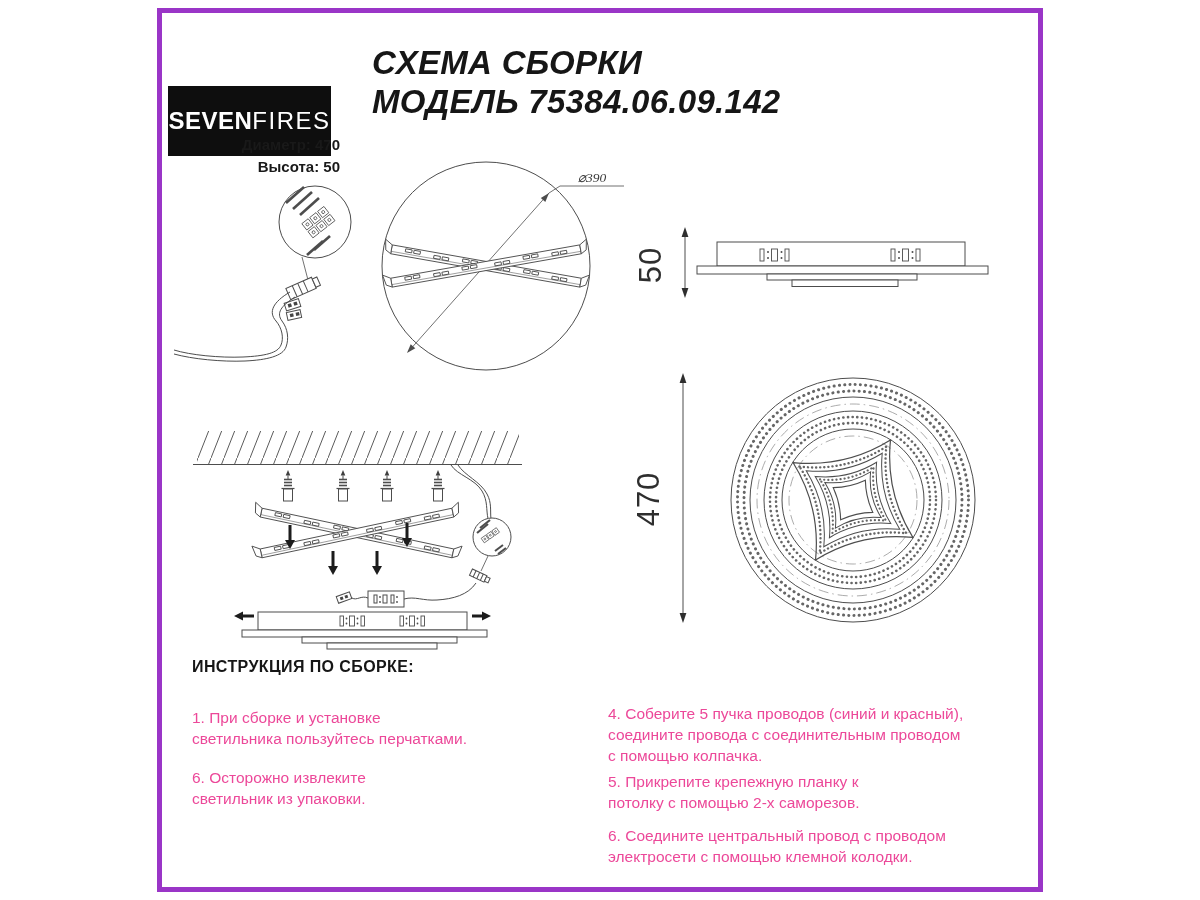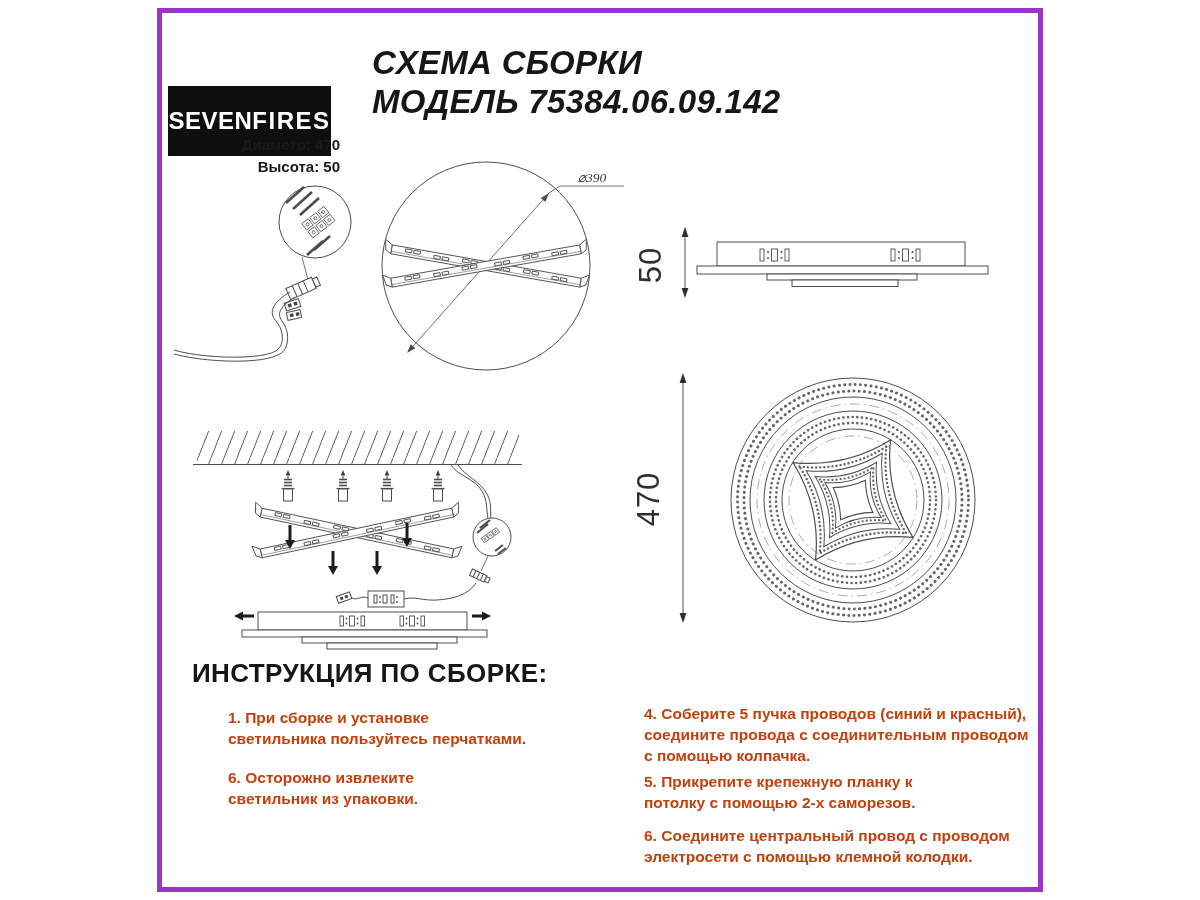--- a/index.html
+++ b/index.html
@@ -3,25 +3,25 @@
 <meta charset="utf-8">
 <style>
   html,body{margin:0;padding:0;background:#fff;}
   #canvas{position:relative;width:1200px;height:900px;background:#fff;overflow:hidden;
           font-family:"Liberation Sans",sans-serif;color:#1a1a1a;}
   .abs{position:absolute;}
   #frame{left:157px;top:8px;width:886px;height:884px;border:5px solid #9a35c7;box-sizing:border-box;background:#fff;}
   #logo{left:168px;top:52px;width:163px;height:70px;background:#0e0e0e;color:#fff;
         display:flex;align-items:center;justify-content:center;font-size:24px;margin-top:34px;}
   #logo .b{font-weight:800;letter-spacing:.5px;}
-  #logo .l{font-weight:700;letter-spacing:1.5px;text-align:right;}
+  #logo .l{font-weight:400;letter-spacing:1.5px;text-align:right;}
   #title{left:372px;top:43px;font-size:33px;line-height:39px;font-weight:800;color:#161616;letter-spacing:.3px;font-style:italic;}
   #specs{left:150px;top:134px;width:190px;text-align:right;font-size:15px;font-weight:700;line-height:22px;color:#191919;}
-  #instr-heading{left:192px;top:658px;font-size:26px;font-weight:800;letter-spacing:.4px;color:#161616;}
-  .instr-item{white-space:pre-line;font-size:15.5px;font-weight:700;line-height:21px;color:#c2410c;margin-left:36px;}
+  #instr-heading{left:192px;top:658px;font-size:16px;font-weight:800;letter-spacing:.4px;color:#161616;}
+  .instr-item{white-space:pre-line;font-size:15.5px;font-weight:400;line-height:21px;color:#ec4899;}
   .colL{left:192px;width:412px;}
   .colR{left:608px;width:432px;}
   svg{position:absolute;overflow:visible;}
   svg text{font-family:"Liberation Sans",sans-serif;}
   .dimnum{font-size:31px;letter-spacing:1px;fill:#2e2e2e;font-weight:400;}
   .phi{font-family:"Liberation Serif",serif;font-style:italic;font-size:13.5px;fill:#3a3a3a;}
 </style>
 </head>
 <body>
 

